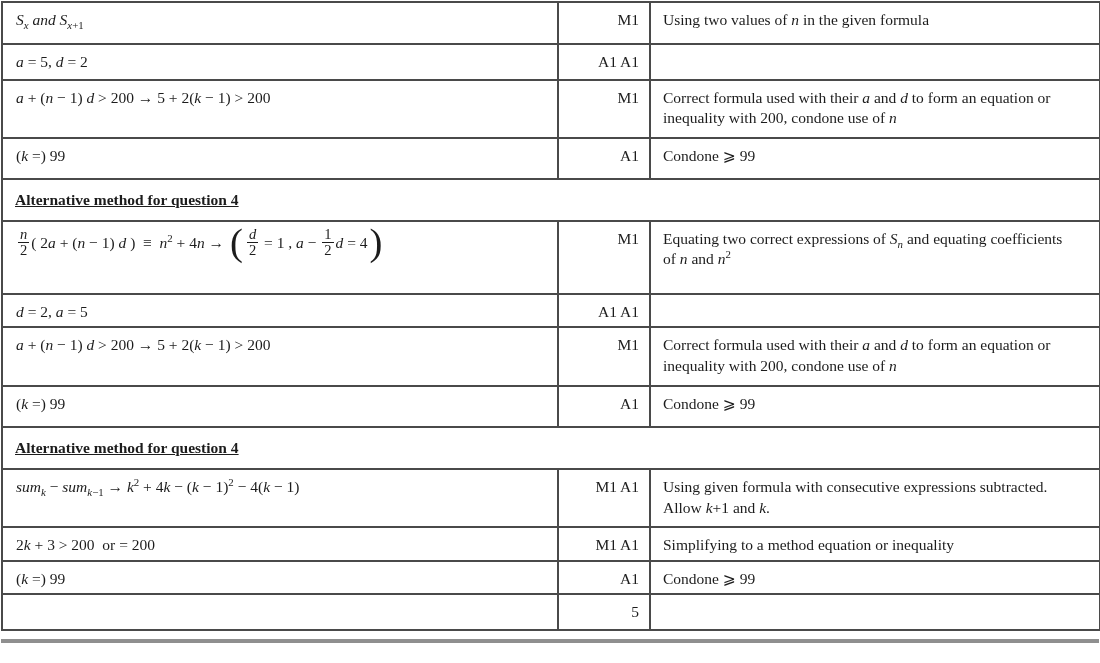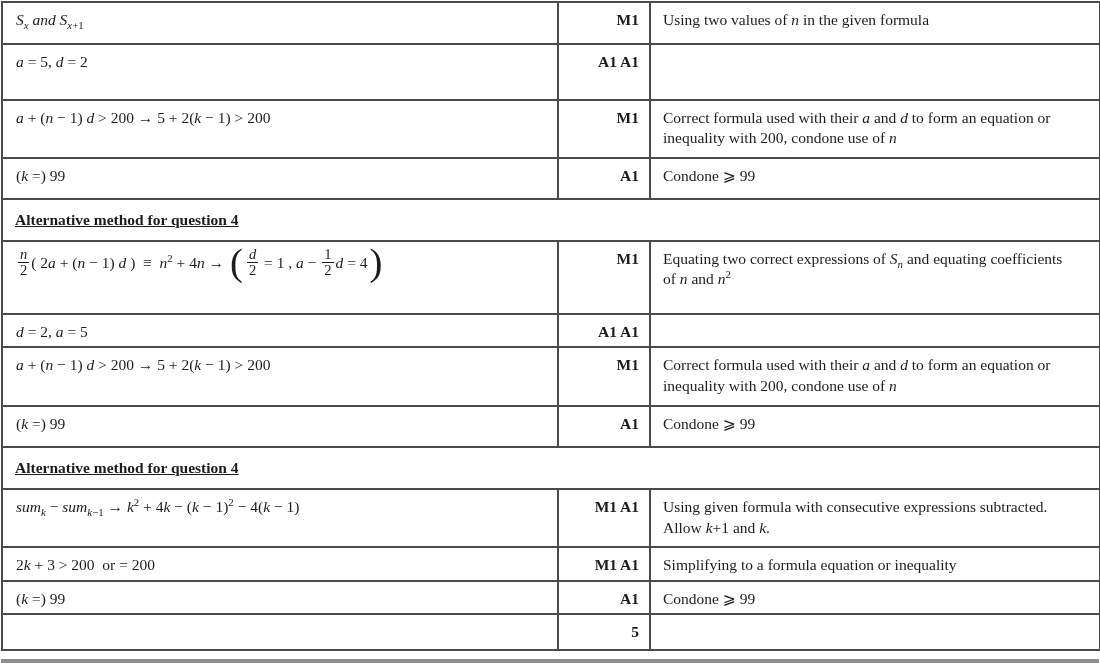--- a/index.html
+++ b/index.html
@@ -36,29 +36,29 @@
   col.c-comment { width: 450px; }
   td {
     border: 2px solid var(--line);
     vertical-align: top;
     font-size: 15.5px;
     line-height: 1.32;
     padding: 7px 10px 4px 12px;
     overflow: hidden;
   }
   td.work    { padding-left: 13px; }
-  td.marks   { text-align: right; font-weight: bold; white-space: nowrap; }
+  td.marks   { text-align: right; font-weight: normal; white-space: nowrap; }
   td.comment { padding-left: 12px; padding-right: 24px; }
   td.section {
     font-weight: bold;
     vertical-align: middle;
     padding: 4px 10px 4px 12px;
     text-decoration: underline;
   }
-  tr.h42 { height: 42px; } tr.h44 { height: 56px; } tr.h58 { height: 58px; }
+  tr.h42 { height: 42px; } tr.h44 { height: 36px; } tr.h58 { height: 58px; }
   tr.h41 { height: 41px; } tr.h73 { height: 73px; } tr.h40 { height: 28px; }
   tr.h59 { height: 59px; } tr.h36 { height: 36px; }
   i { font-style: italic; }
   sup { font-size: 70%; line-height: 0; }
   sub { font-size: 70%; line-height: 0; }
   .frac {
     display: inline-block;
     vertical-align: middle;
     text-align: center;
     margin: 0 2px;
@@ -137,21 +137,21 @@
       <td class="section" colspan="3">Alternative method for question 4</td>
     </tr>
     <tr class="h58">
       <td class="work"><i>sum</i><sub><i>k</i></sub> − <i>sum</i><sub><i>k</i>−1</sub> → <i>k</i><sup>2</sup> + 4<i>k</i> − (<i>k</i> − 1)<sup>2</sup> − 4(<i>k</i> − 1)</td>
       <td class="marks">M1 A1</td>
       <td class="comment">Using given formula with consecutive expressions subtracted. Allow <i>k</i>+1 and <i>k</i>.</td>
     </tr>
     <tr class="h40">
       <td class="work">2<i>k</i> + 3 &gt; 200&nbsp; or = 200</td>
       <td class="marks">M1 A1</td>
-      <td class="comment">Simplifying to a formula equation or inequality</td>
+      <td class="comment">Simplifying to a method equation or inequality</td>
     </tr>
     <tr class="h40">
       <td class="work">(<i>k</i> =) 99</td>
       <td class="marks">A1</td>
       <td class="comment">Condone ⩾ 99</td>
     </tr>
     <tr class="h36">
       <td class="work"></td>
       <td class="marks">5</td>
       <td class="comment"></td>

